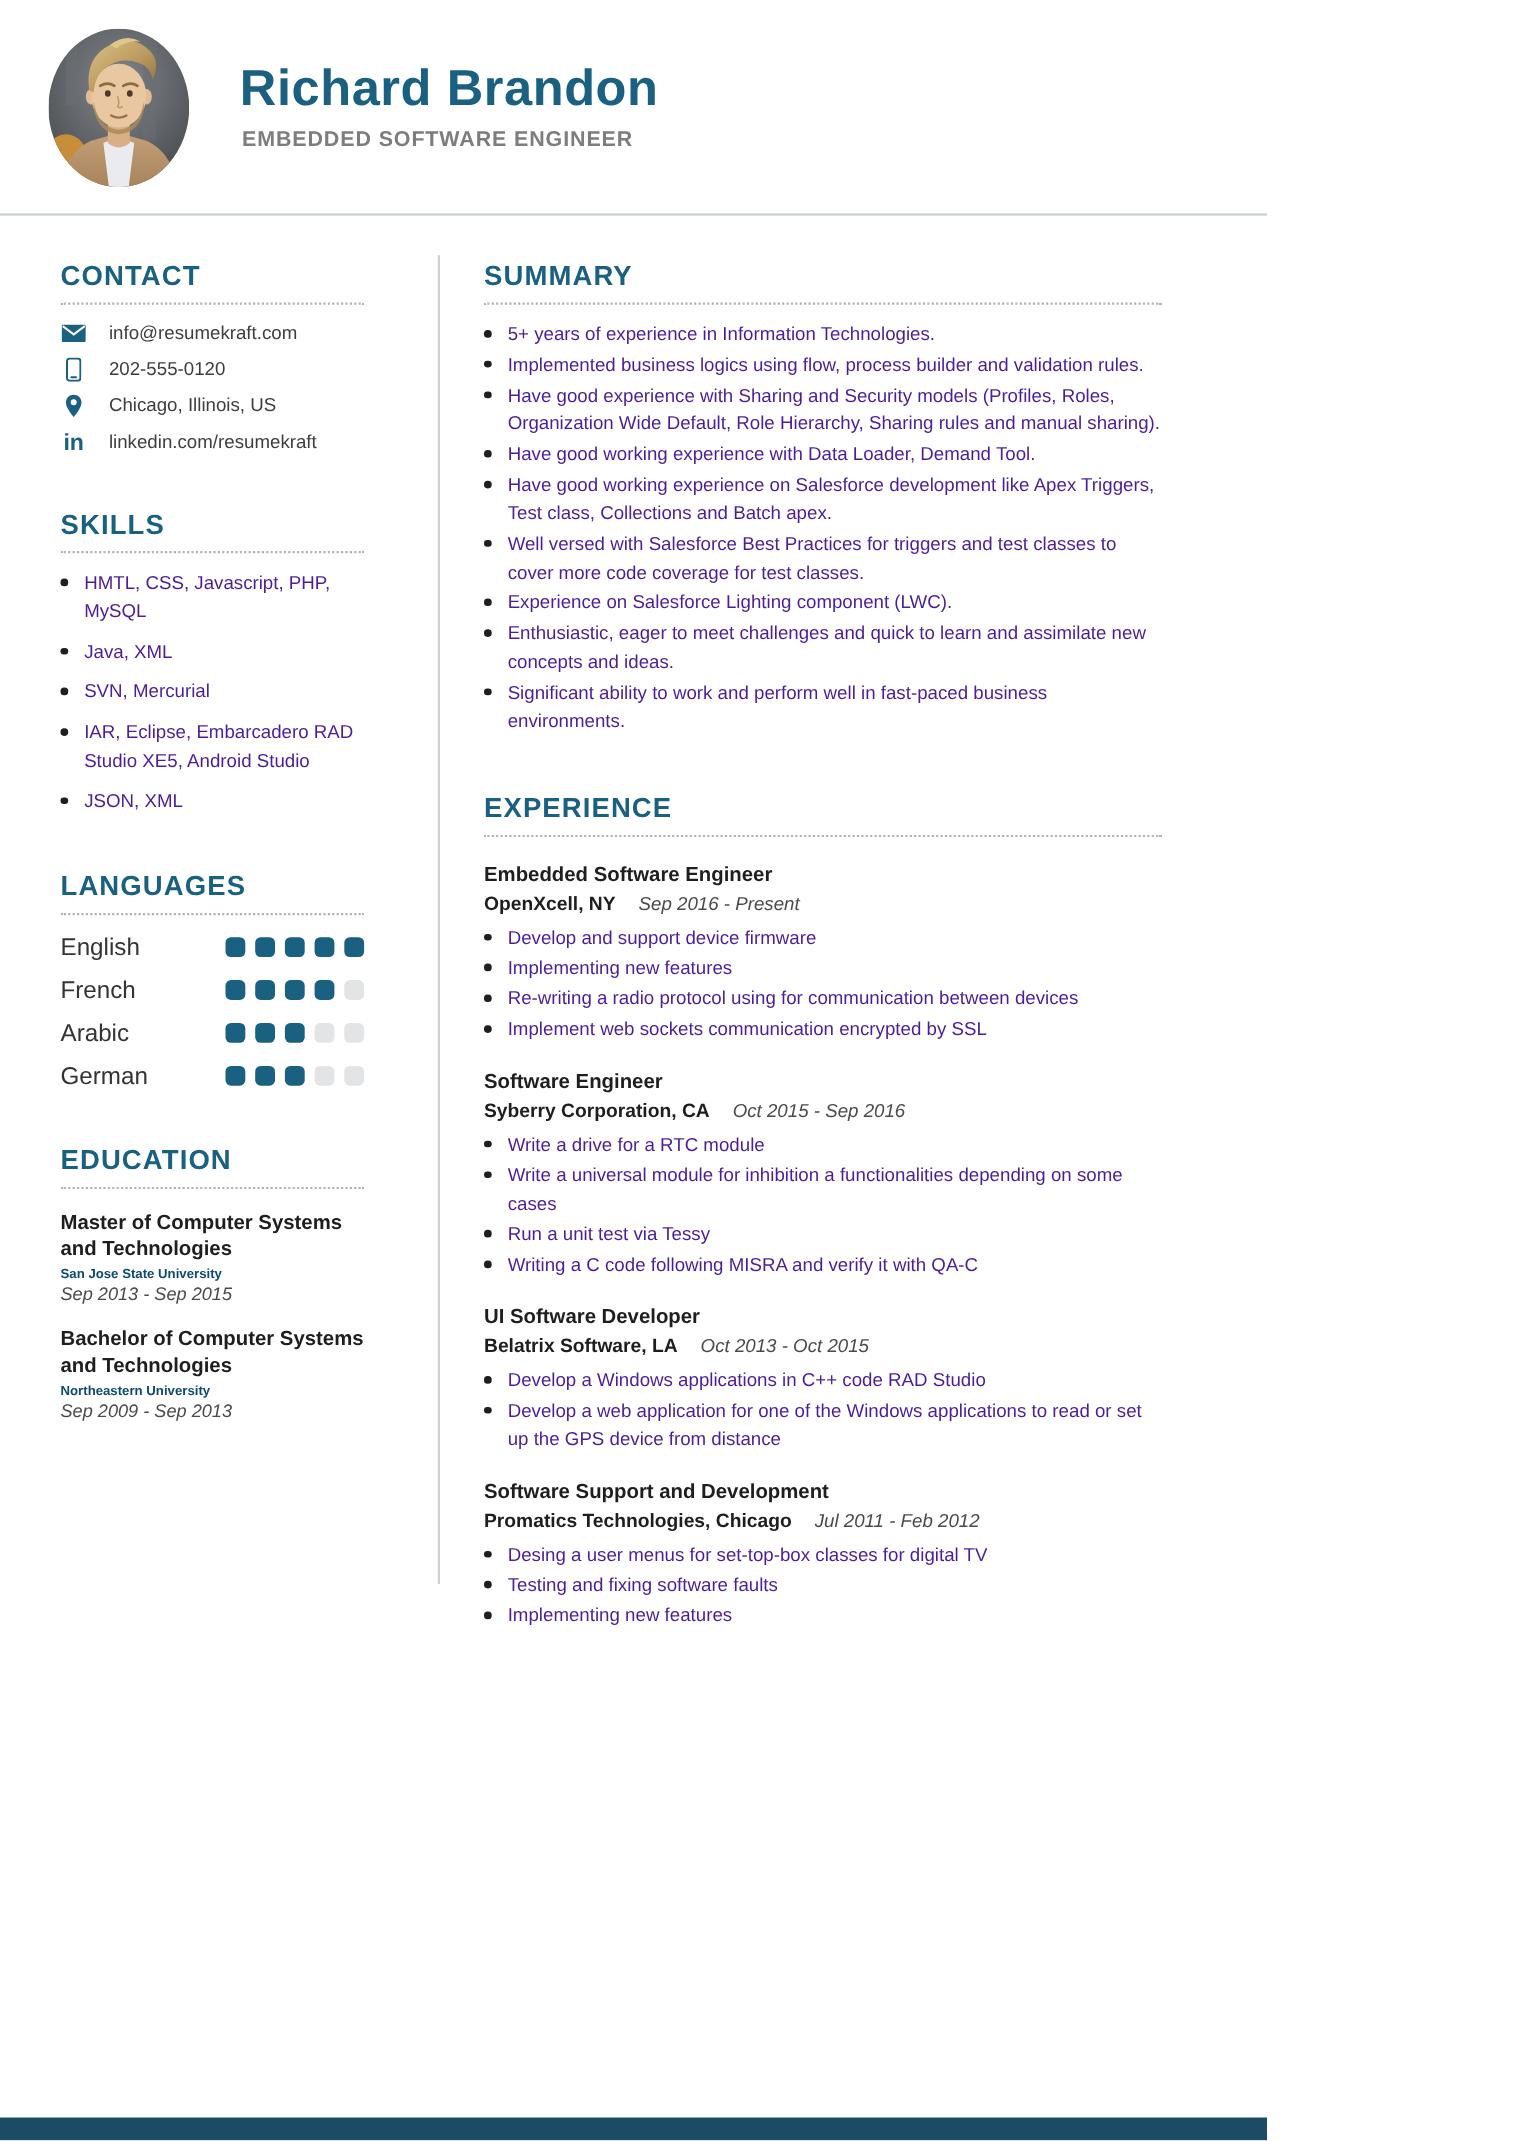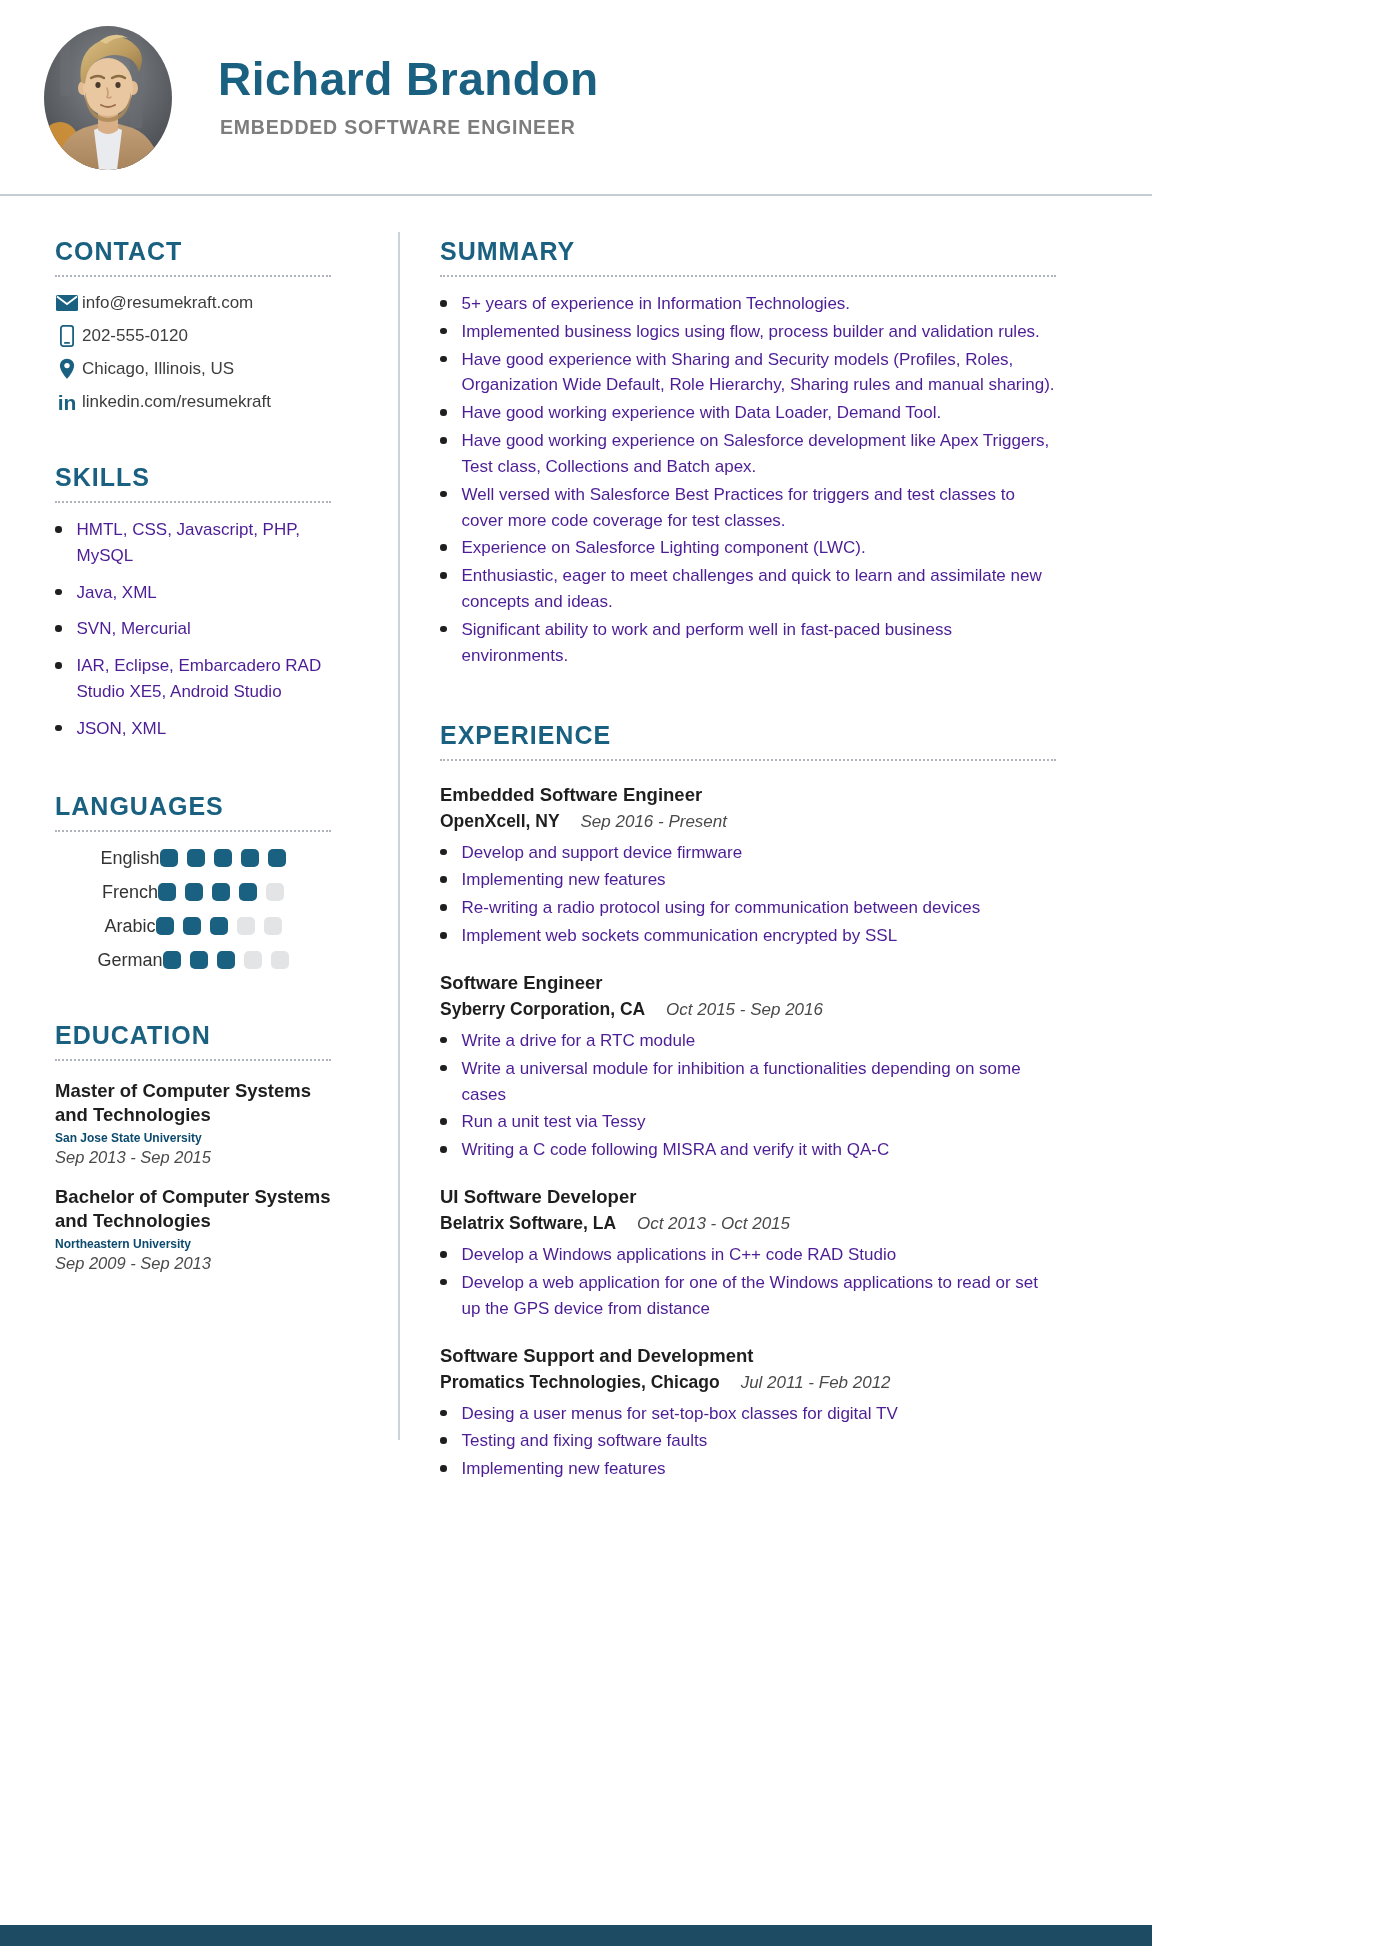--- a/index.html
+++ b/index.html
@@ -23,32 +23,32 @@
   .left-col{position:absolute;left:55px;top:237px;width:276px;}
   .right-col{position:absolute;left:440px;top:237px;width:616px;}
   h2.section{
     font-size:25px;font-weight:700;color:var(--accent);letter-spacing:1px;
     margin:0;padding-bottom:9px;border-bottom:2px dotted #aeb4b9;
   }
   h2.mt{margin-top:50px;}
   h2.mt-exp{margin-top:52px;}
   
   .contact-list{margin-top:15px;}
-  .contact-row{display:flex;align-items:center;gap:3px;margin-bottom:11px;font-size:17px;color:#3d3d3d;}
+  .contact-row{display:flex;align-items:center;gap:20px;margin-bottom:11px;font-size:17px;color:#3d3d3d;}
   .c-icon{width:24px;height:22px;flex:none;display:flex;align-items:center;justify-content:center;}
   .in-glyph{font-size:21px;font-weight:800;color:var(--accent);line-height:1;}
   
   .bullet-list{margin-top:14px;}
   .b-item{display:flex;gap:15px;font-size:17px;color:#4c1d95;line-height:1.52;margin-bottom:11px;}
   .bullet-list.sum .b-item{margin-bottom:2px;}
   .dot{width:6.5px;height:6.5px;border-radius:50%;background:#1f1f1f;margin-top:9px;flex:none;}
   .b-text{flex:1;}
   
   .lang-list{margin-top:16px;}
-  .lang-row{display:flex;justify-content:center;align-items:center;margin-bottom:13px;font-size:18px;color:#333;}
+  .lang-row{display:flex;justify-content:space-between;align-items:center;margin-bottom:13px;font-size:22px;color:#333;}
   .lvls{display:flex;gap:9px;}
   .lvl-sq{width:18px;height:18px;border-radius:5px;}
   .lvl-sq.filled{background:var(--accent);}
   .lvl-sq.empty{background:var(--empty);}
   
   .edu-list{margin-top:2px;}
   .edu-item{margin-top:18px;}
   .degree{font-size:18.5px;font-weight:700;color:#1e1e1e;line-height:1.3;}
   .school{font-size:12px;font-weight:700;color:#0c4a6e;margin-top:4px;}
   .edu-dates{font-size:16.5px;font-style:italic;color:#4a4a4a;margin-top:3px;}

